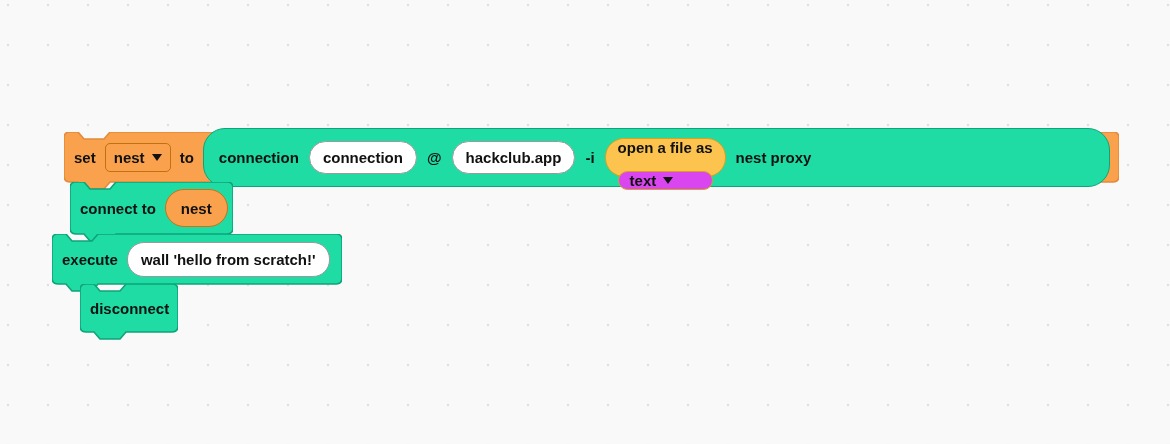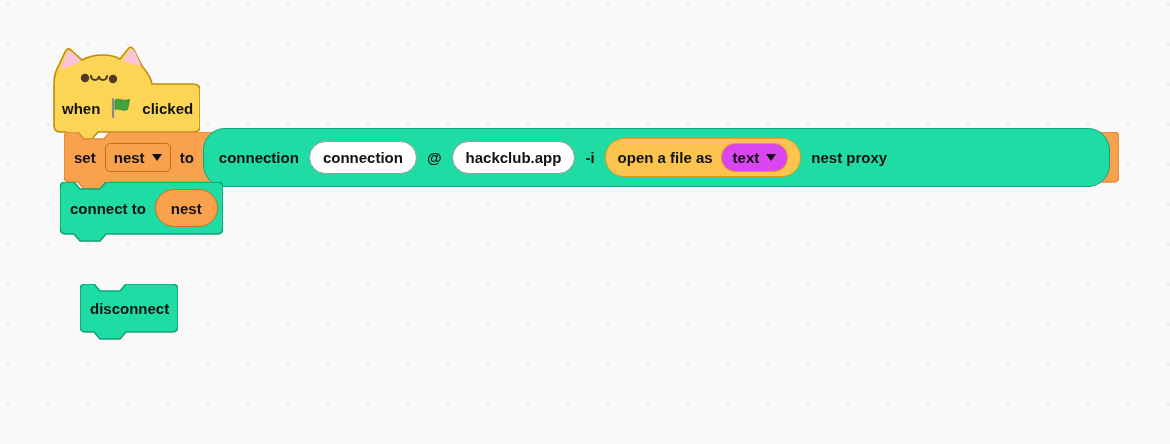--- a/index.html
+++ b/index.html
@@ -29,21 +29,21 @@
   .oval-white {
     background:#ffffff; border:1.5px solid #9a9a9a; border-radius:17px;
     height:31px; display:flex; align-items:center; padding:0 13px;
   }
   .oval-orange {
     background:#f9a14d; border:1.5px solid #ce7015; border-radius:19px;
     height:36px; display:flex; align-items:center; padding:0 15px;
   }
   .oval-yellow {
     background:#fcc34f; border:1.5px solid #d9a01f; border-radius:19px;
-    height:37px; display:flex; align-items:center; padding:0 12px; gap:8px;
+    height:37px; display:flex; padding:0 12px; gap:15px;flex-direction:column;
   }
   .oval-yellow-dd {
     background:#d946ef; border:1.5px solid #d9a01f; border-radius:14px;
     height:27px; display:flex; align-items:center; padding:0 11px; gap:7px;
     cursor:pointer;
   }
   .dd-box {
     min-width:66px; height:29px; box-sizing:border-box;
     border:1.5px solid #c2710f; border-radius:5px;
     display:flex; align-items:center; justify-content:center; gap:7px;
@@ -58,41 +58,20 @@
     width:0; height:0; display:inline-block;
     border-left:5.5px solid transparent; border-right:5.5px solid transparent;
     border-top:7px solid #111;
   }
 </style>
 </head>
 <body>
 
 <div class="canvas">
 
-  <div class="block" style="left:52px; top:45px; width:148px; height:96px;">
-    <svg class="shape" width="148" height="96" viewBox="0 0 148 96">
-      <path d="M 2 80 L 2 40 C 2 33 3 27 6 22 L 13 7 Q 15 2 19 5 L 30 15
-               C 37 11 44 10 51 10 C 58 10 63 11 68 14 L 76 4 Q 79 0 82 5 L 90 21
-               C 95 27 99 32 100 39 L 140 39 Q 148 39 148 45 L 148 81 Q 148 87 142 87
-               L 46 87 L 40 94 L 20 94 L 14 87 L 8 87 Q 2 87 2 80 Z" fill="#fcd557" stroke="#bc8e0c" stroke-width="1.6"></path>
-      <path d="M 11 22 L 16 9 Q 17 6 20 9 L 27 16 Z" fill="#f8c4d8" stroke="#f8c4d8" stroke-width="3" stroke-linejoin="round"></path>
-      <path d="M 73 15 L 78 7 Q 80 4 82 8 L 87 19 Z" fill="#f8c4d8" stroke="#f8c4d8" stroke-width="3" stroke-linejoin="round"></path>
-      <circle cx="33" cy="33" r="4.2" fill="#503a25"></circle>
-      <circle cx="61" cy="34" r="4.2" fill="#503a25"></circle>
-      <path d="M 39 31 a 4 4 0 0 0 8 0 a 4 4 0 0 0 8 0" fill="none" stroke="#503a25" stroke-width="2.2" stroke-linecap="round"></path>
-    </svg>
-    <div class="row" style="top:39px; height:48px;">
-      <span class="lbl">when</span>
-      <svg width="24" height="24" viewBox="0 0 24 24">
-        <line x1="4" y1="3" x2="4" y2="21" stroke="#8a8a8a" stroke-width="2.2" stroke-linecap="round"></line>
-        <path d="M 6 4 C 10 1.5 13 6 20.5 3.5 L 18.5 13.5 C 12.5 15.5 10 11.5 6 13.5 Z" fill="#45a33f" stroke="#3d8c38" stroke-width="1"></path>
-      </svg>
-      <span class="lbl">clicked</span>
-    </div>
-  </div>
 
   <div class="block" style="left:52px; top:132px; width:1055px; height:58px;margin-left:12px;">
     <svg class="shape" width="1055" height="58" viewBox="0 0 1055 58">
       <path d="M 0 6 Q 0 0 6 0 L 14 0 L 20 7 L 40 7 L 46 0 L 1049 0 Q 1055 0 1055 6
                L 1055 44 Q 1055 50 1049 50 L 46 50 L 40 57 L 20 57 L 14 50 L 6 50
                Q 0 50 0 44 Z" fill="#f9a14d" stroke="#e18c3b" stroke-width="1.6"></path>
     </svg>
     <div class="row" style="height:50px; width:1040px;">
       <span class="lbl">set</span>
       <span class="dd-box">
@@ -116,34 +95,47 @@
           <span class="oval-yellow-dd">
             <span>text</span>
             <span class="caret"></span>
           </span>
         </span>
         <span class="lbl">nest proxy</span>
       </div>
     </div>
   </div>
 
-  <div class="block" style="left:60px; top:182px; width:163px; height:60px;">
+  <div class="block" style="left:70px; top:182px; width:163px; height:60px;">
     <svg class="shape" width="163" height="60" viewBox="0 0 163 60">
       <path d="M 0 6 Q 0 0 6 0 L 14 0 L 20 7 L 40 7 L 46 0 L 157 0 Q 163 0 163 6
                L 163 46 Q 163 52 157 52 L 46 52 L 40 59 L 20 59 L 14 52 L 6 52
                Q 0 52 0 46 Z" fill="#1edca4" stroke="#0fa37a" stroke-width="1.6"></path>
     </svg>
     <div class="row" style="height:52px;">
       <span class="lbl">connect to</span>
       <span class="oval-orange">
         <span>nest</span>
       </span>
     </div>
   </div>
 
+  <div class="block" style="left:52px; top:234px; width:290px; height:58px;">
+    <svg class="shape" width="290" height="58" viewBox="0 0 290 58">
+      <path d="M 0 6 Q 0 0 6 0 L 14 0 L 20 7 L 40 7 L 46 0 L 284 0 Q 290 0 290 6
+               L 290 44 Q 290 50 284 50 L 46 50 L 40 57 L 20 57 L 14 50 L 6 50
+               Q 0 50 0 44 Z" fill="#1edca4" stroke="#0fa37a" stroke-width="1.6"></path>
+    </svg>
+    <div class="row" style="height:50px;">
+      <span class="lbl">execute</span>
+      <span class="oval-white" style="height:33px;">
+        <span>wall 'hello from scratch!'</span>
+      </span>
+    </div>
+  </div>
 
   <div class="block" style="left:52px; top:284px; width:98px; height:56px;margin-left:28px;">
     <svg class="shape" width="98" height="56" viewBox="0 0 98 56">
       <path d="M 0 6 Q 0 0 6 0 L 14 0 L 20 7 L 40 7 L 46 0 L 92 0 Q 98 0 98 6
                L 98 42 Q 98 48 92 48 L 46 48 L 40 55 L 20 55 L 14 48 L 6 48
                Q 0 48 0 42 Z" fill="#1edca4" stroke="#0fa37a" stroke-width="1.6"></path>
     </svg>
     <div class="row" style="height:48px;">
       <span class="lbl">disconnect</span>
     </div>

